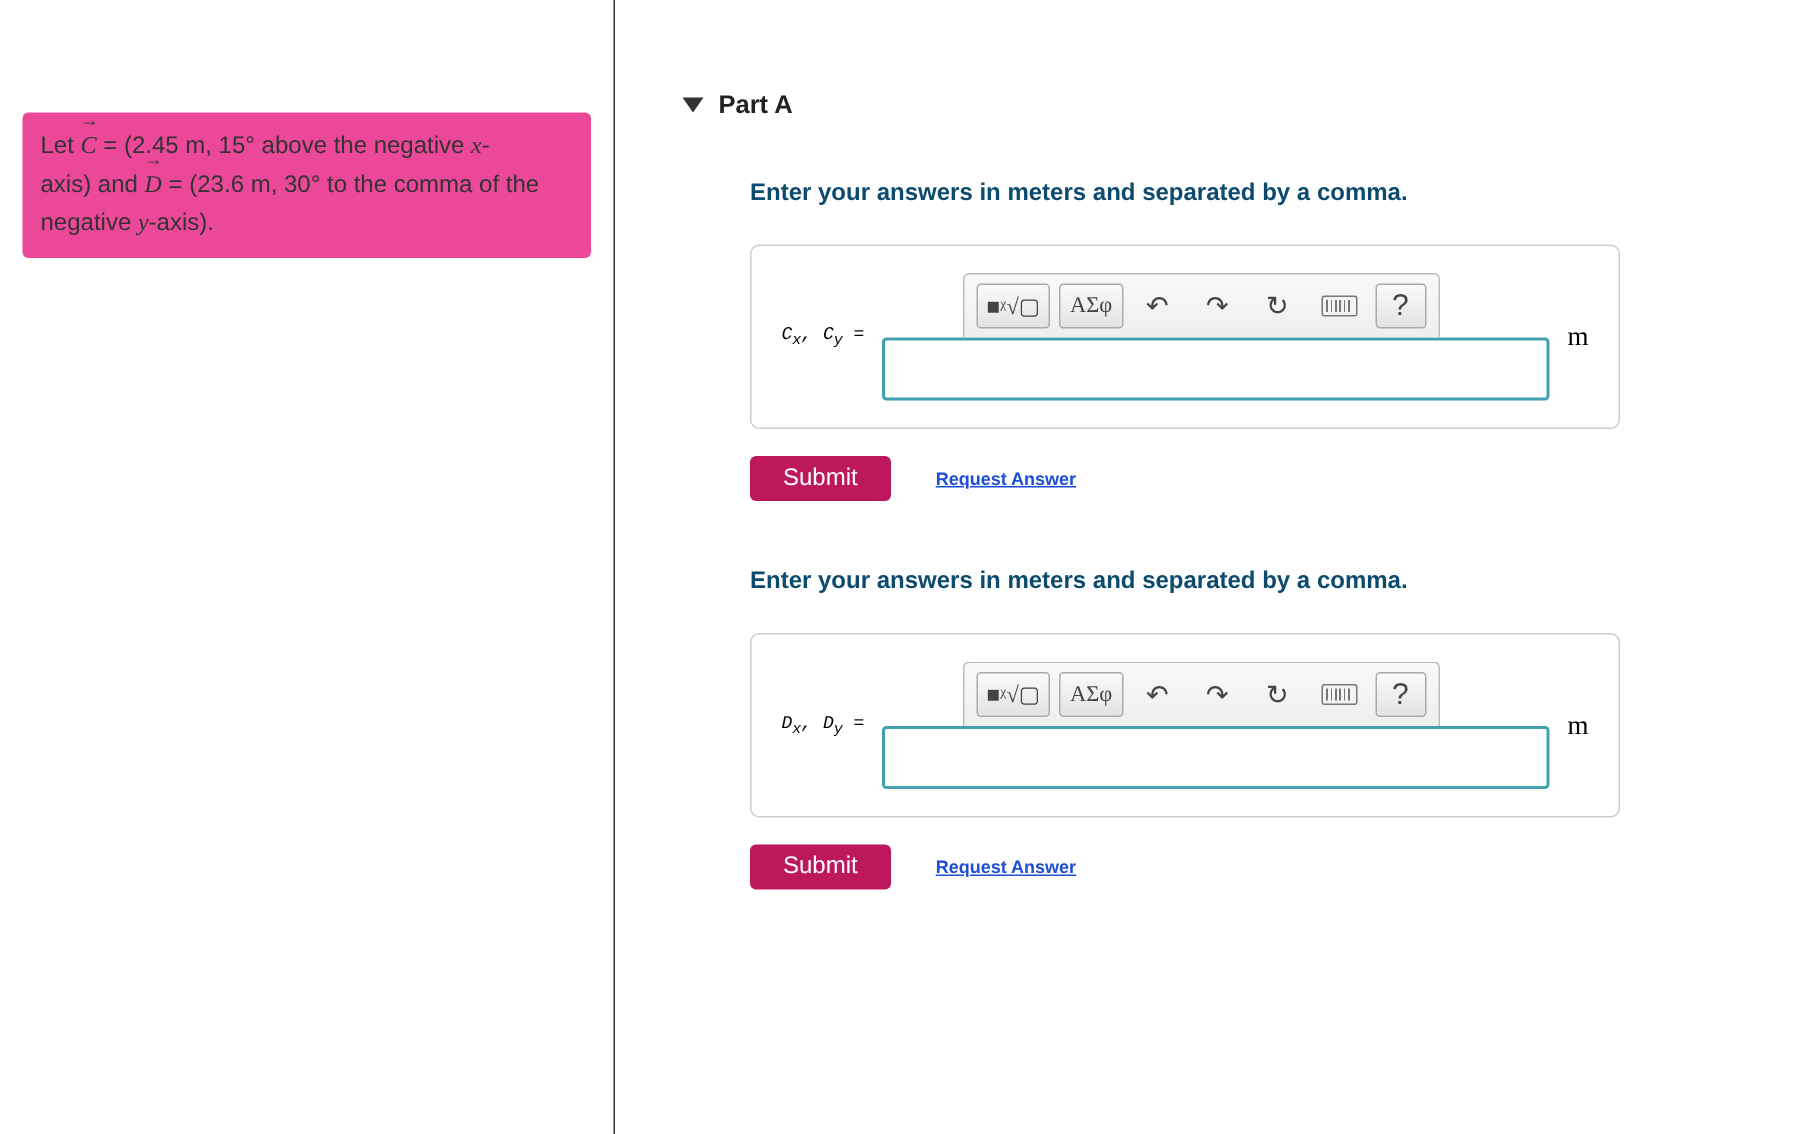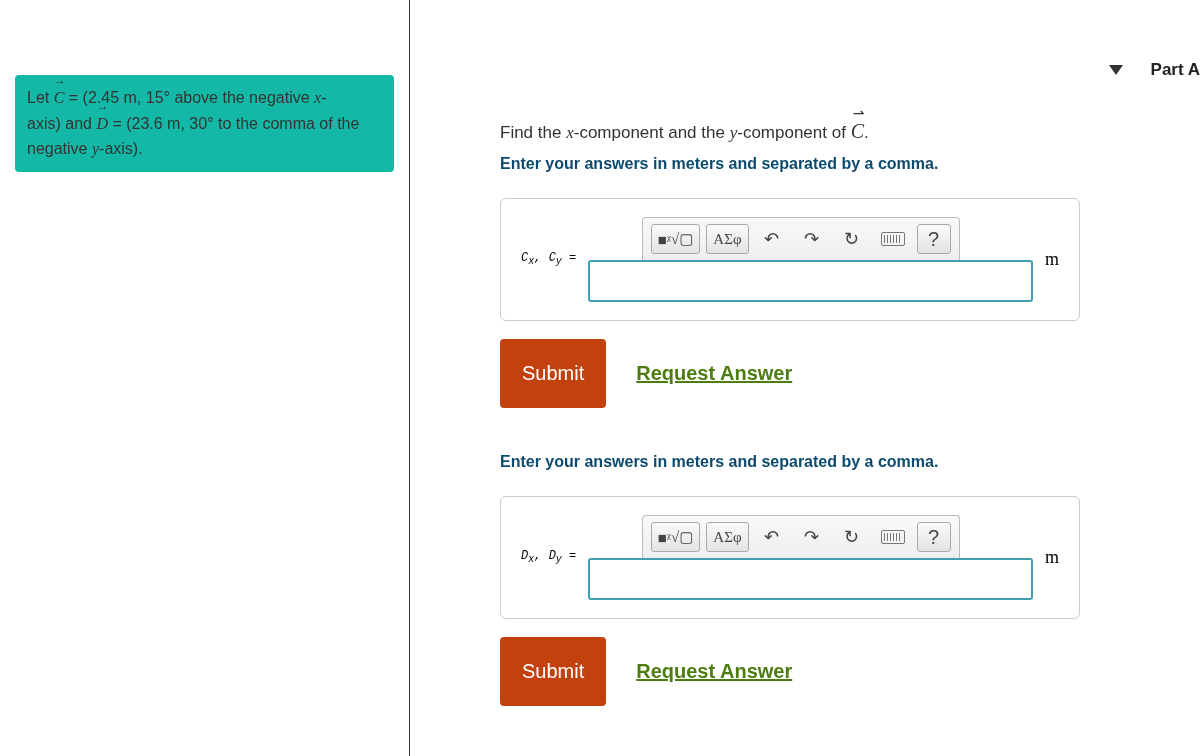--- a/index.html
+++ b/index.html
@@ -14,45 +14,44 @@
   .container {
     display: flex;
     height: 100%;
   }
   .left-panel {
     width: 410px;
     padding: 75px 15px 0 15px;
     border-right: 1px solid #333;
   }
   .problem-box {
-    background: #14b8a6;
+    background: #ec4899;
     padding: 10px 12px;
     border-radius: 4px;
     font-size: 16px;
     color: #333;
     line-height: 1.6;
   }
   .problem-box .math-var { font-family: 'Times New Roman', serif; font-style: italic; }
   .problem-box .vec { position: relative; display: inline-block; }
   .problem-box .vec::after {
     content: '→';
     position: absolute;
     top: -14px; left: 0; font-size: 12px; font-style: normal;
   }
   .right-panel {
     flex: 1;
     padding: 60px 0 0 45px;
   }
   .part-header {
     display: flex;
     align-items: center;
-    gap: 28px;
+    gap: 10px;
     margin-bottom: 40px;
     cursor: pointer;
-    justify-content: flex-end;
   }
   .caret {
     width: 0; height: 0;
     border-left: 7px solid transparent;
     border-right: 7px solid transparent;
     border-top: 10px solid #333;
   }
   .part-title { font-weight: bold; font-size: 17px; color: #222; }
   .part-body { margin-left: 45px; margin-bottom: 45px; }
   .instruction1 {
@@ -115,31 +114,31 @@
     border-radius: 3px;
     height: 42px;
     width: 100%;
     padding: 4px 8px;
     font-size: 16px;
     background: #fff;
   }
   .unit-label { font-family: 'Times New Roman', serif; font-size: 18px; }
   .action-row { margin-top: 18px; display: flex; align-items: center; gap: 30px; }
   .submit-btn {
-    background: #c2410c;
+    background: #be185d;
     color: #fff;
     border: none;
     border-radius: 4px;
-    padding: 23px 22px;
-    font-size: 20px;
+    padding: 6px 22px;
+    font-size: 16px;
     cursor: pointer;
   }
   .request-link {
-    color: #4d7c0f;
-    font-size: 20px;
+    color: #1d4ed8;
+    font-size: 12px;
     text-decoration: underline;
     font-weight: 600;
     cursor: pointer;
   }
   .kb-icon {
     width: 24px; height: 14px; border: 1px solid #777; border-radius: 2px;
     display: inline-block; position: relative;
   }
   .kb-icon::before {
     content:''; position:absolute; top:2px;left:2px;right:2px;bottom:2px;
@@ -159,23 +158,20 @@
     </div>
   </div>
 
   <div class="right-panel">
 
     <div class="part-header">
       <div class="caret"></div>
       <div class="part-title">Part A</div>
     </div>
     <div class="part-body">
-      <div class="instruction1">
-        <span>Find the</span> <span class="mv">x</span><span>-component and the</span> <span class="mv">y</span><span>-component of</span> <span class="vec">C</span>.
-      </div>
       <div class="instruction2">Enter your answers in meters and separated by a comma.</div>
 
       <div class="answer-container">
         <div class="var-label"><i>C<sub>x</sub></i>, <i>C<sub>y</sub></i> =</div>
         <div class="input-area">
           <div class="toolbar">
             <div class="tool-btn">
                 <span>■</span>
                 <span class="radical">ᵡ√▢</span>
               </div>

